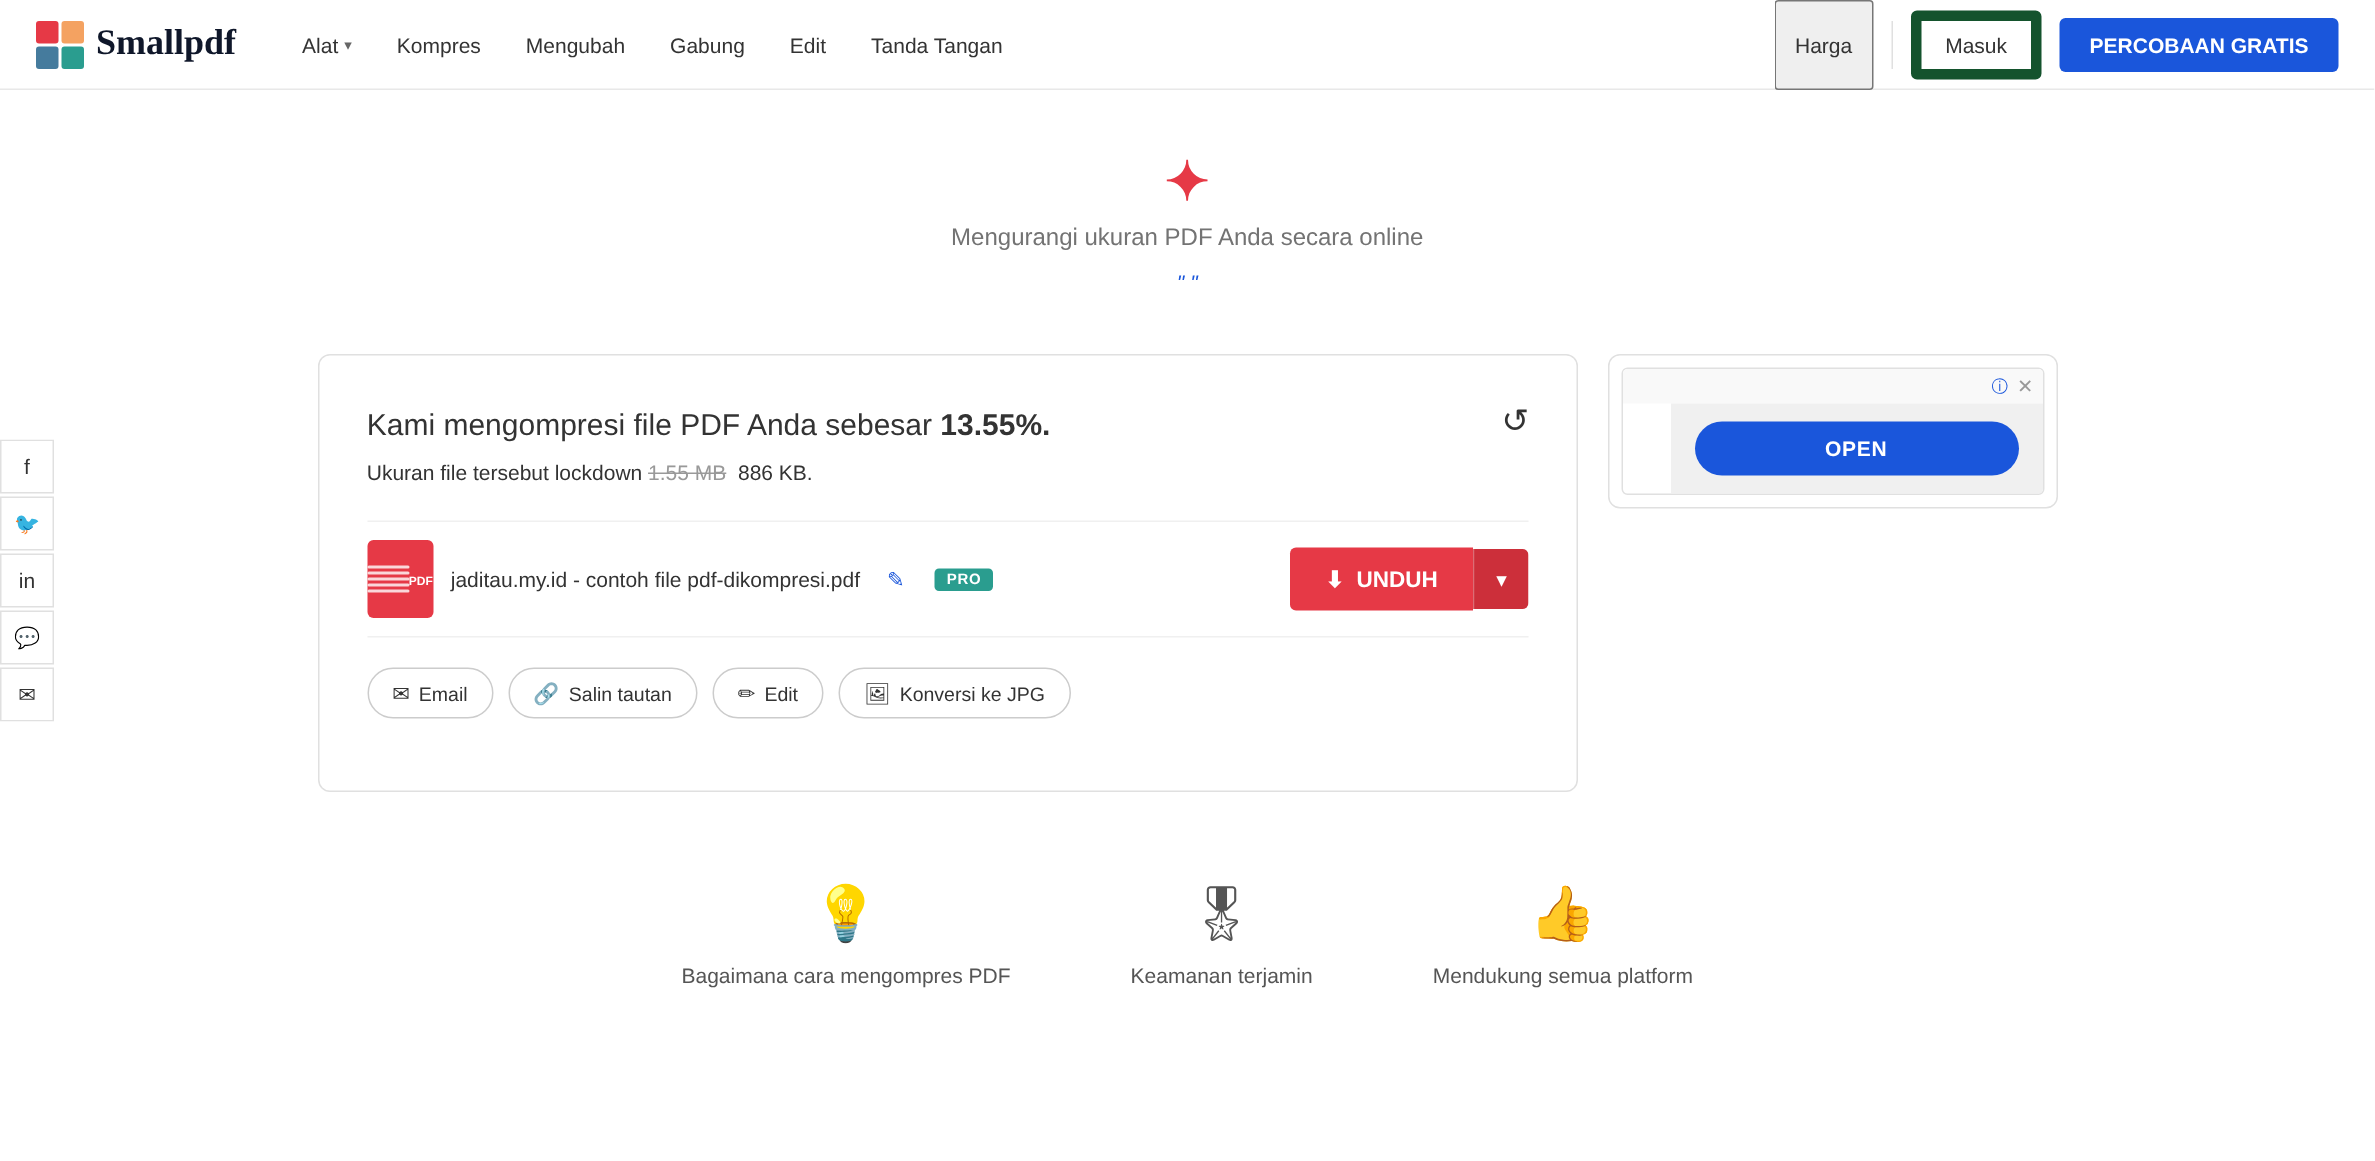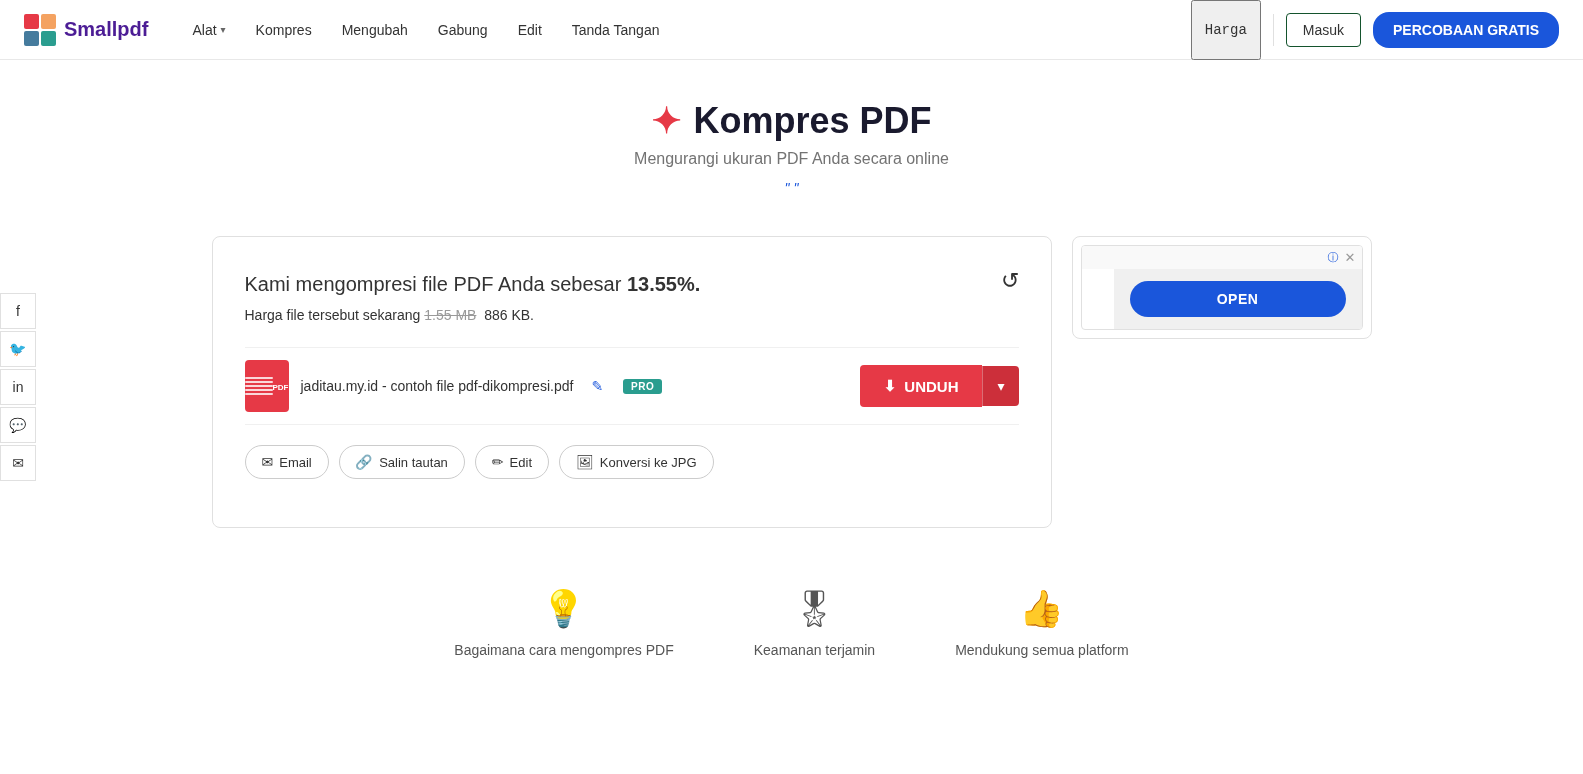--- a/index.html
+++ b/index.html
@@ -10,29 +10,29 @@
       display: flex; align-items: center; padding: 0 24px; height: 60px;
       border-bottom: 1px solid #e8e8e8; background: #fff;
     }
     .logo-area { display: flex; align-items: center; gap: 8px; margin-right: 32px; }
     .logo-squares { width: 32px; height: 32px; display: grid; grid-template-columns: 1fr 1fr; gap: 2px; }
     .logo-sq { border-radius: 2px; }
     .logo-sq.red { background: #e63946; }
     .logo-sq.yellow { background: #f4a261; }
     .logo-sq.green { background: #2a9d8f; }
     .logo-sq.blue { background: #457b9d; }
-    .logo-text { font-size: 20px; font-weight: 700; color: #4c1d95; }
+    .logo-text { font-size: 24px; font-weight: 700; color: #0f172a; font-family: Liberation Serif, serif; }
     .nav-links { display: flex; align-items: center; gap: 6px; flex: 1; }
     .nav-link { padding: 8px 12px; font-size: 14px; color: #333; cursor: pointer; border: none; background: none; display: flex; align-items: center; gap: 4px; text-align: right; }
     .nav-link.tools { font-weight: 500; }
     .chevron { font-size: 10px; color: #666; }
     .nav-right { display: flex; align-items: center; gap: 12px; }
-    .nav-price { font-size: 14px; color: #333; cursor: pointer; padding: 20px 12px; font-family: Liberation Mono, monospace; }
-    .nav-login { font-size: 14px; color: #333; cursor: pointer; padding: 8px 16px; border: 1px solid #14532d; border-radius: 4px; background: #fff; }
-    .nav-trial { font-size: 14px; color: #fff; cursor: pointer; padding: 10px 20px; border: none; border-radius: 16px; background: #1a56db; font-weight: 600; }
+    .nav-price { font-size: 14px; color: #333; cursor: pointer; padding: 20px 12px; }
+    .nav-login { font-size: 14px; color: #333; cursor: pointer; padding: 8px 16px; border: 7px solid #14532d; border-radius: 4px; background: #fff; }
+    .nav-trial { font-size: 14px; color: #fff; cursor: pointer; padding: 10px 20px; border: none; border-radius: 4px; background: #1a56db; font-weight: 600; }
     .nav-divider { width: 1px; height: 32px; background: #e0e0e0; }
 
     
     .hero { text-align: center; padding: 40px 0 20px; }
     .hero-title { display: flex; align-items: center; justify-content: center; gap: 12px; font-size: 36px; font-weight: 700; color: #1a1a2e; }
     .star-icon { color: #e63946; font-size: 36px; }
     .hero-sub { font-size: 16px; color: #737373; margin-top: 8px; }
     .hero-quotes { font-size: 14px; color: #1a56db; margin-top: 12px; font-style: italic; }
 
     
@@ -162,37 +162,36 @@
     <button class="nav-price">Harga</button>
     <div class="nav-divider"></div>
     <button class="nav-login">Masuk</button>
     <button class="nav-trial">PERCOBAAN GRATIS</button>
   </div>
 </nav>
 
 <div class="hero">
   <div class="hero-title">
     <span class="star-icon">✦</span>
-    <span>Kompres PDF</span>
   </div>
   <div class="hero-sub">Mengurangi ukuran PDF Anda secara online</div>
   <div class="hero-quotes">" "</div>
 </div>
 
 <div class="main-area">
 
   <div class="result-card-wrapper">
     <div class="result-card">
       <button class="refresh-btn" title="Mulai ulang">↺</button>
 
       <div class="result-title">
         <span>Kami mengompresi file PDF Anda sebesar </span><strong>13.55%.</strong>
       </div>
       <div class="result-size">
-        <span>Harga file tersebut sekarang </span>
+        <span>Ukuran file tersebut lockdown </span>
         <s>1.55 MB</s>
         &nbsp;<span>886 KB.</span>
       </div>
 
       <div class="file-row">
         <div class="file-info">
           <div class="file-icon">
             <div class="file-icon-lines">
               <div class="file-icon-line"></div>
               <div class="file-icon-line"></div>

